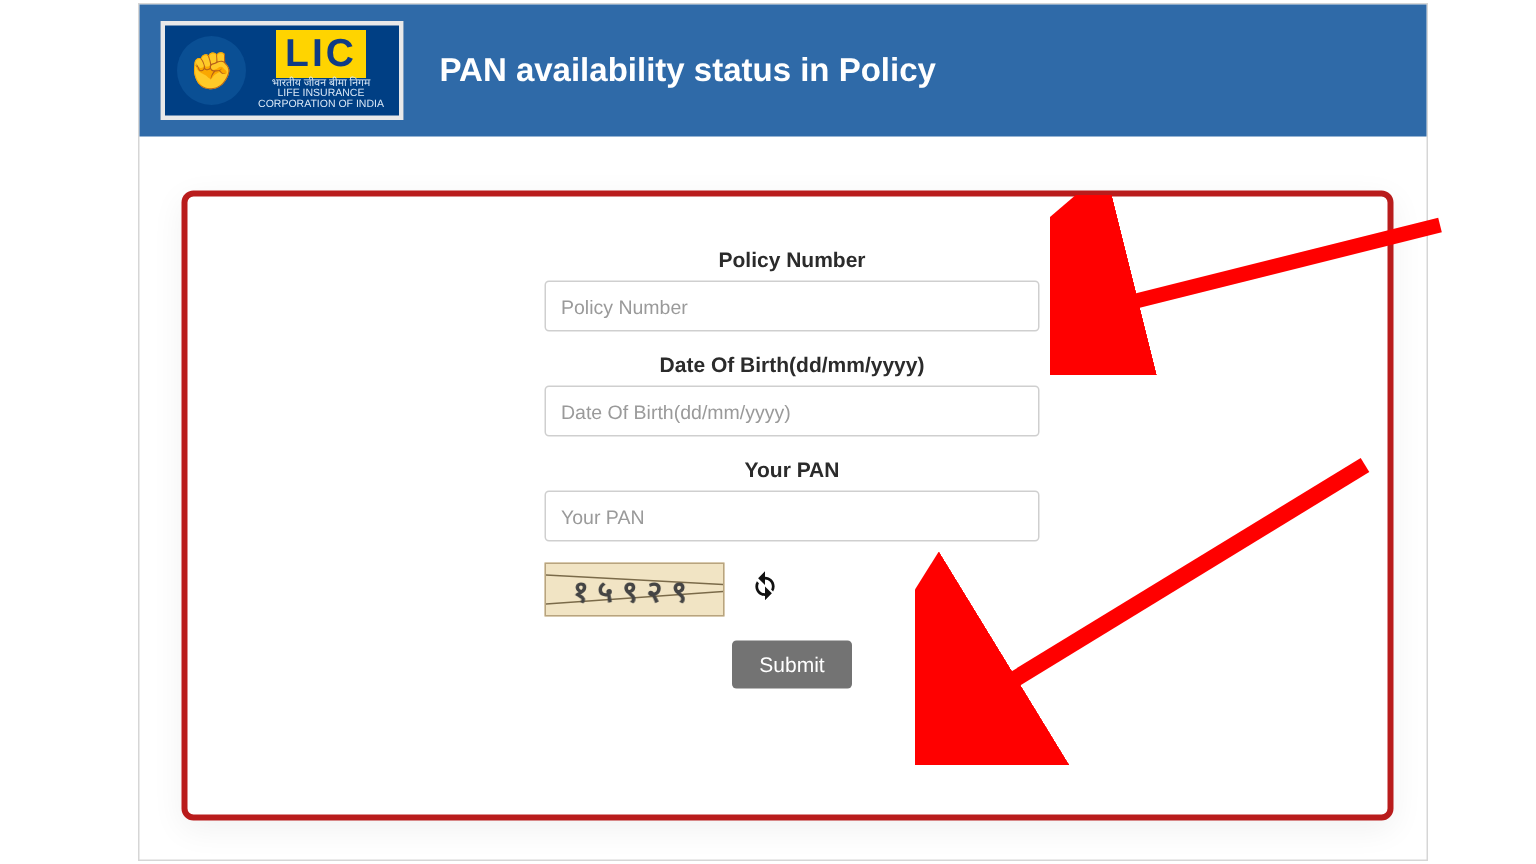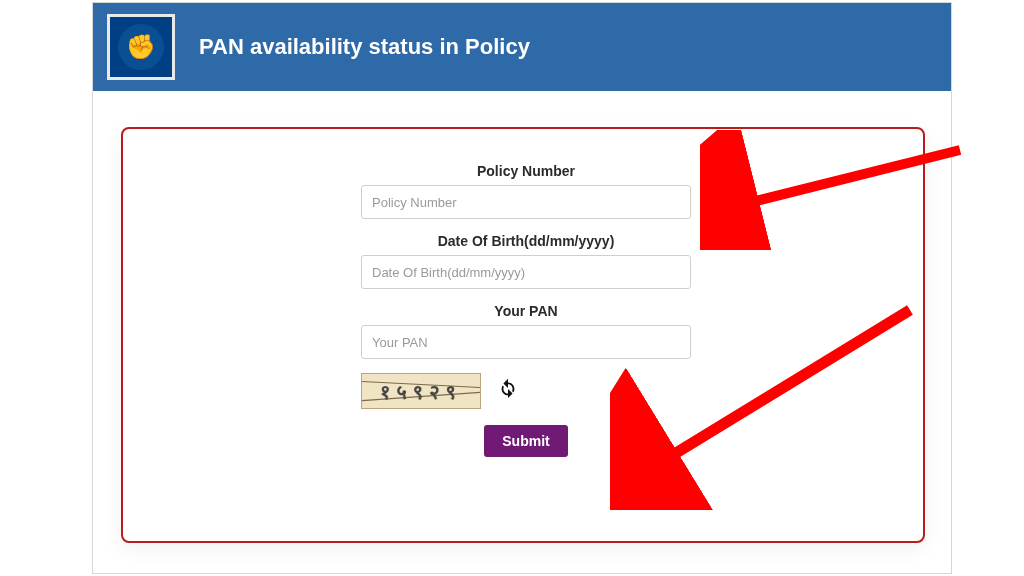--- a/index.html
+++ b/index.html
@@ -22,21 +22,21 @@
   }
   .logo-text-stack { display:flex; flex-direction:column; align-items:center; line-height:1.05; }
   .logo-text {
     background:#ffd400; color:#103b85; font-weight:900;
     font-size:26px; letter-spacing:2px; padding:2px 6px;
   }
   .logo-sub { color:#d9e8f7; font-size:7px; text-align:center; max-width:88px; }
   .page-title { color:#fff; font-size:22px; font-weight:bold; margin-left:24px; }
   .card {
     position:absolute; left:28px; top:124px; width:800px; height:412px;
-    background:#fff; border:2px solid #b91c1c; border-radius:8px;
+    background:#fff; border:4px solid #b91c1c; border-radius:8px;
     box-shadow:0 6px 22px rgba(0,0,0,0.06);
   }
   .form { position:absolute; left:238px; top:34px; width:330px; }
   .label { font-weight:bold; font-size:14px; color:#2b2b2b; text-align:center; margin-bottom:6px; }
   .field { margin-bottom:14px; }
   .input {
     width:100%; height:34px; box-sizing:border-box;
     border:1px solid #cfcfcf; border-radius:3px;
     padding:0 10px; font-size:13px; color:#555; background:#fff;
   }
@@ -54,37 +54,42 @@
     transform:skewX(-2deg);
   }
   .captcha-streaks::before, .captcha-streaks::after {
     content:""; position:absolute; left:-4px; right:-4px; height:1px; background:#7a6a49;
   }
   .captcha-streaks::before { top:10px; transform:rotate(3deg); }
   .captcha-streaks::after  { top:22px; transform:rotate(-4deg); }
   .refresh-icon { font-size:22px; color:#111; cursor:pointer; user-select:none; }
   .submit-row { text-align:center; margin-top:16px; }
   .btn-submit {
-    background:#701a75; color:#fff; border:none; border-radius:3px;
-    padding:8px 18px; font-size:14px; font-weight:bold; cursor:pointer;
+    background:#737373; color:#fff; border:none; border-radius:3px;
+    padding:8px 18px; font-size:14px; font-weight:normal; cursor:pointer;
   }
 
   
   .arrow { position:absolute; pointer-events:none; }
   .arrow svg { display:block; }
 </style>
 </head>
 <body>
 
 <div class="viewport">
   <div class="page-wrap">
 
     <div class="header-bar">
       <div class="logo-block">
         <div class="logo-emblem">✊</div>
+        <div class="logo-text-stack">
+          <div class="logo-text">LIC</div>
+          <div class="logo-sub">भारतीय जीवन बीमा निगम</div>
+          <div class="logo-sub">LIFE INSURANCE CORPORATION OF INDIA</div>
+        </div>
       </div>
       <div class="page-title">PAN availability status in Policy</div>
     </div>
 
     <div class="card">
       <div class="form">
 
         <div class="field">
           <div class="label">Policy Number</div>
           <input class="input" type="text" placeholder="Policy Number" style="">

